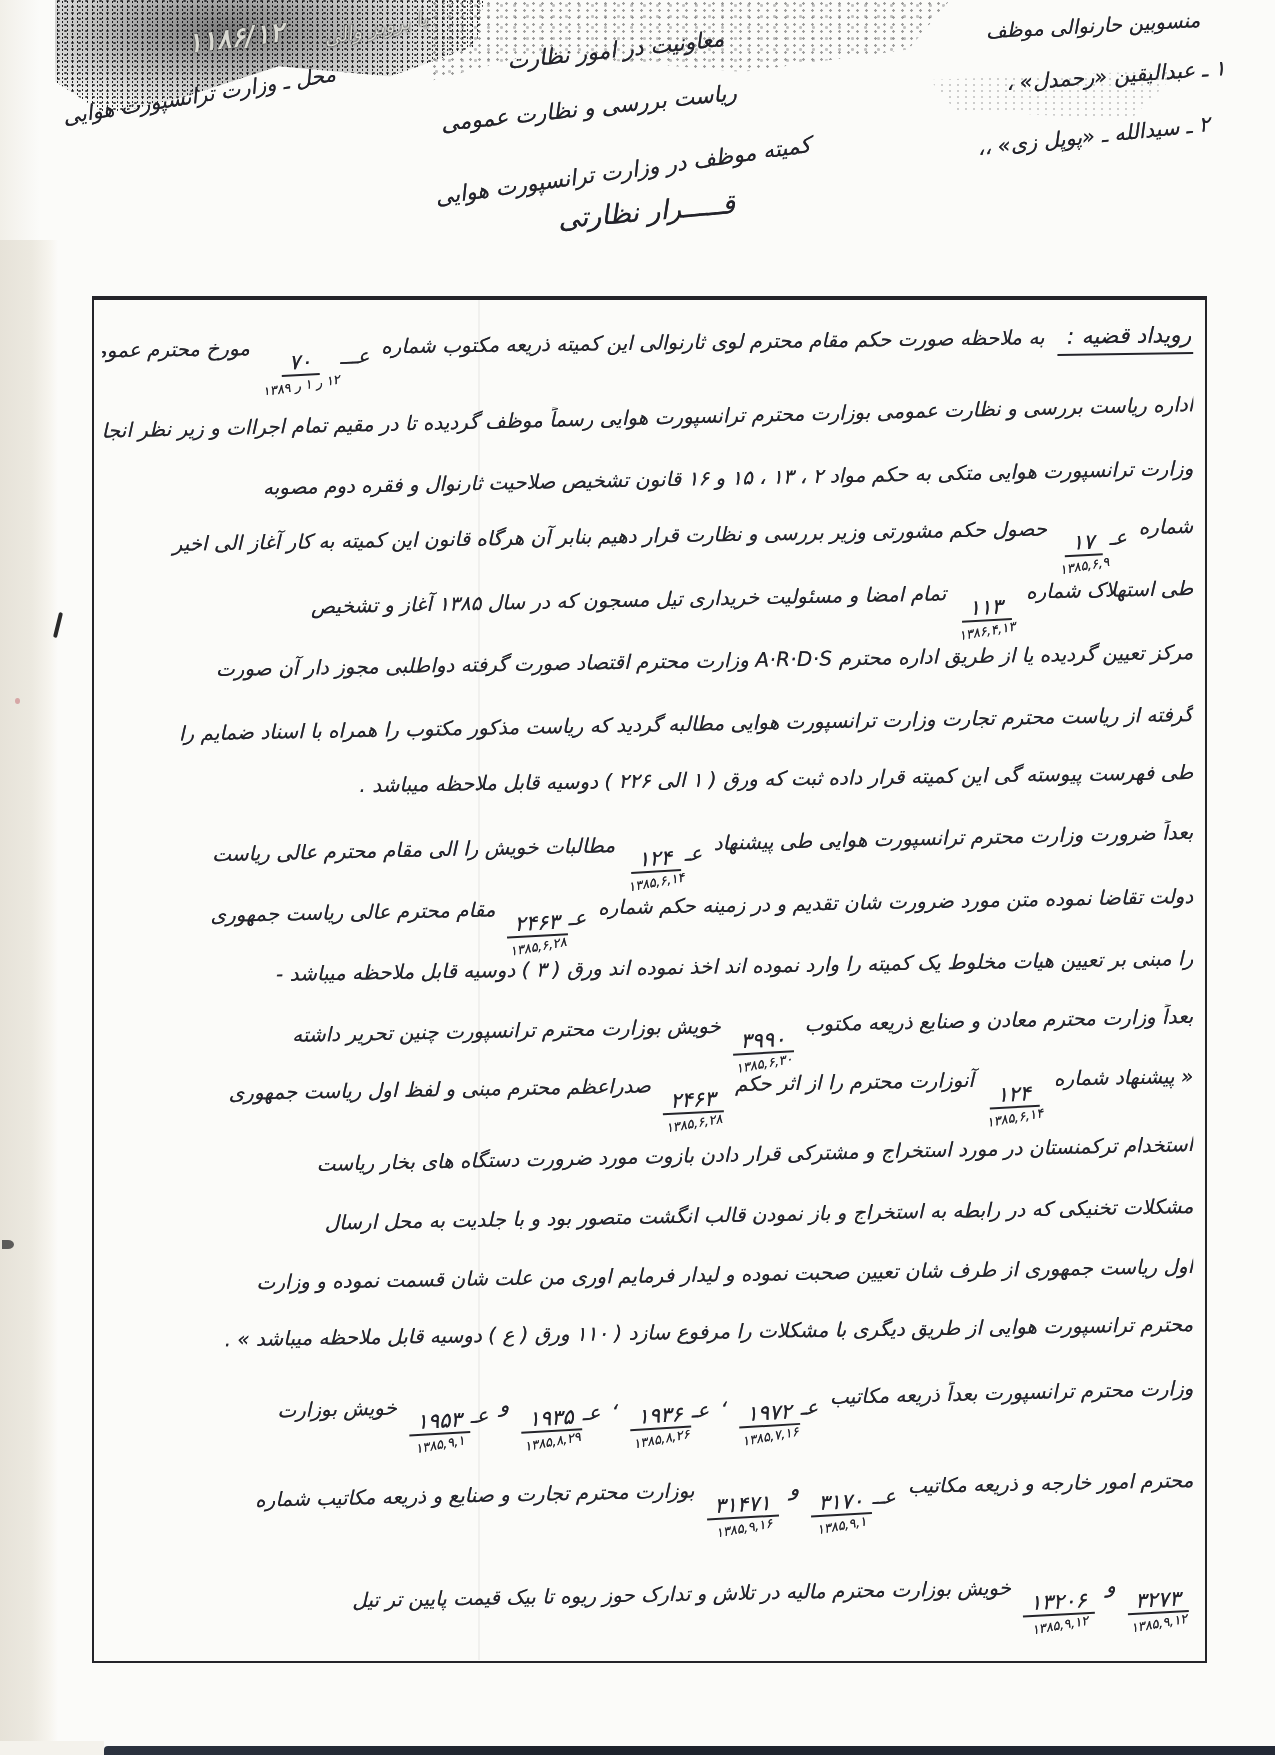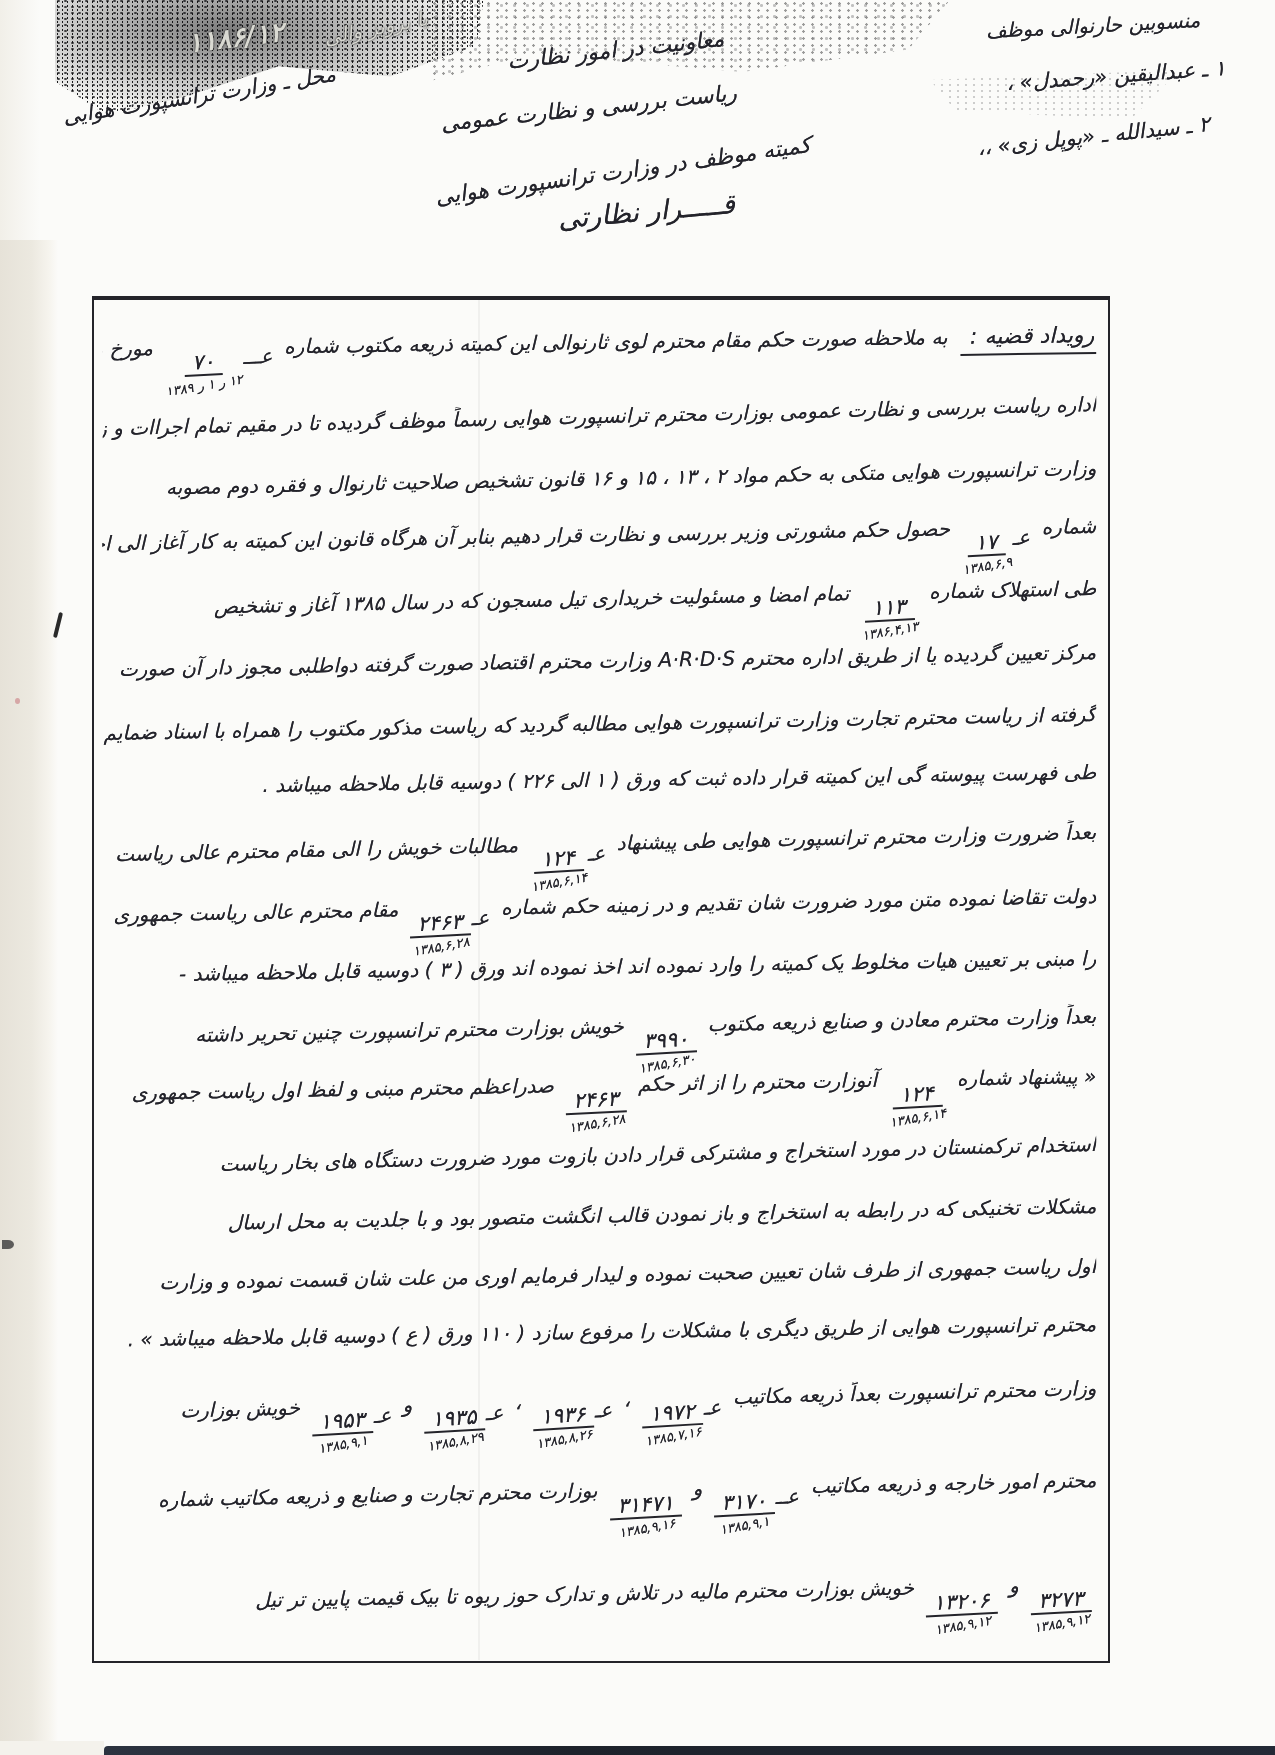--- a/index.html
+++ b/index.html
@@ -72,21 +72,21 @@
     text-shadow:0 0 .5px rgba(30,30,35,.8);
     transform-origin:right top;
   }
   .stamp-num{font-size:27px;font-weight:bold;color:#d9d9d2;text-shadow:0 0 2px #000;}
   .hdr{font-size:22px;}
   .hdr-title{font-size:27px;letter-spacing:3px;}
   .assignee{font-size:21px;}
 
   
   .doc-box{
-    position:absolute;left:92px;top:296px;width:1018px;height:1367px;
+    position:absolute;left:92px;top:296px;width:1115px;height:1367px;
     border:2.5px solid #24242a;border-top-width:4px;box-sizing:border-box;
     background:transparent;
   }
   .bline{
     position:absolute;right:12px;left:8px;height:60px;overflow:hidden;
     direction:rtl;text-align:right;white-space:nowrap;
     font-style:italic;font-size:20px;letter-spacing:.3px;color:#23232b;
     text-shadow:0 0 .5px rgba(30,30,35,.75);
     transform-origin:right top;
   }

